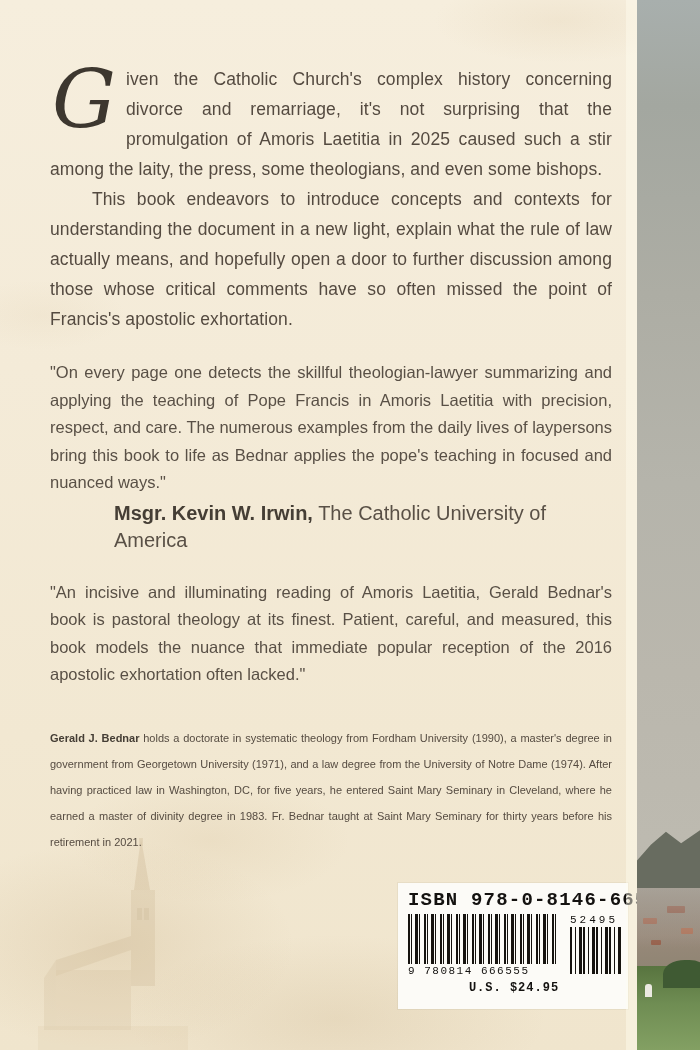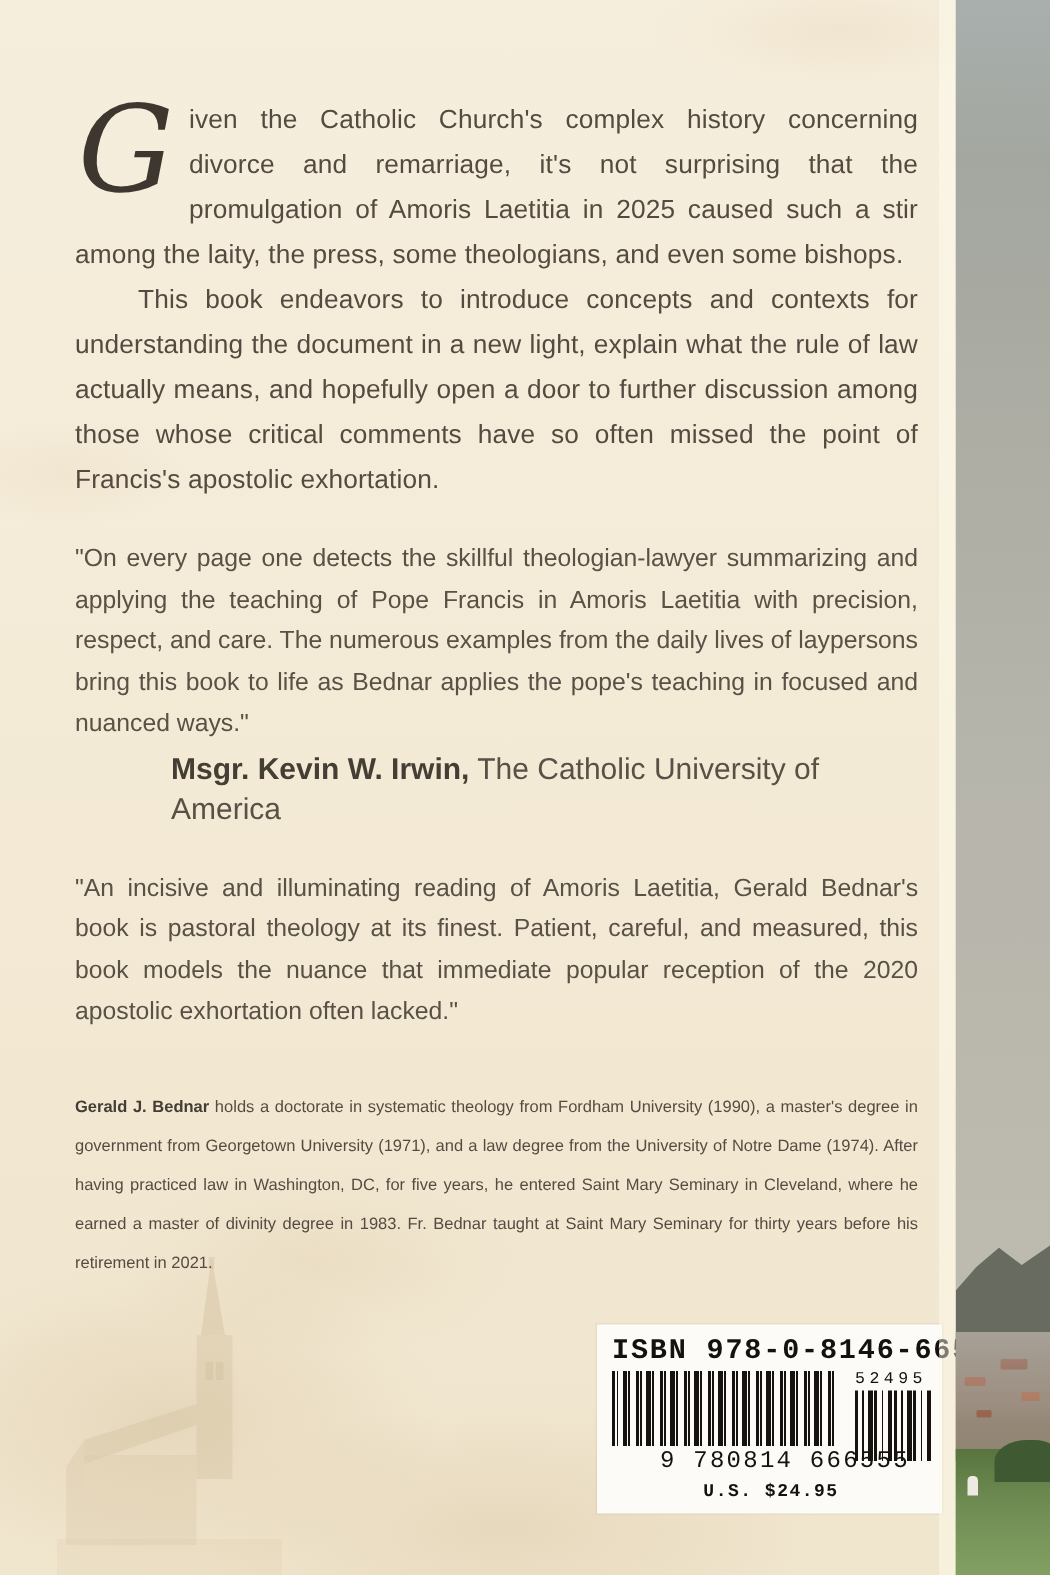--- a/index.html
+++ b/index.html
@@ -59,21 +59,21 @@
 
   
   .barcode-box{position:absolute;left:398px;top:883px;width:230px;height:126px;
     background:#fcfbf7;box-shadow:0 0 0 1px rgba(120,110,90,0.08);padding:6px 8px 0 10px;box-sizing:border-box;
     font-family:"Liberation Mono",monospace;color:#141210;}
   .isbn{font-size:19px;font-weight:700;letter-spacing:1.2px;text-align:right;white-space:nowrap;}
   .bars-row{display:flex;align-items:flex-start;margin-top:3px;}
   .ean{width:150px;}
   .ean .bars{height:50px;width:150px;
     background:repeating-linear-gradient(90deg,#16130f 0 2px,transparent 2px 3px,#16130f 3px 4px,transparent 4px 7px,#16130f 7px 10px,transparent 10px 11px,#16130f 11px 12px,transparent 12px 16px);}
-  .ean .digits{font-size:16px;letter-spacing:1.5px;margin-top:1px;white-space:nowrap;margin-left:32px;}
+  .ean .digits{font-size:11px;letter-spacing:1.5px;margin-top:1px;white-space:nowrap;}
   .addon{margin-left:12px;width:52px;}
   .addon .digits{font-size:11px;letter-spacing:3px;white-space:nowrap;}
   .addon .bars{height:47px;width:52px;margin-top:1px;
     background:repeating-linear-gradient(90deg,#16130f 0 2px,transparent 2px 5px,#16130f 5px 6px,transparent 6px 9px,#16130f 9px 12px,transparent 12px 13px);}
   .price{font-size:12px;font-weight:700;letter-spacing:1px;margin-top:4px;white-space:nowrap;text-align:center;}
 </style>
 </head>
 <body>
 
 <div class="cover">
@@ -95,21 +95,21 @@
   <div class="textblock">
 
     <p class="lead"><span class="dropcap">G</span><span>iven the Catholic Church's complex history concerning divorce and remarriage, it's not surprising that the promulgation of </span><span class="it">Amoris Laetitia</span><span> in 2025 caused such a stir among the laity, the press, some theologians, and even some bishops.</span></p>
 
     <p class="lead second">This book endeavors to introduce concepts and contexts for understanding the document in a new light, explain what the rule of law actually means, and hopefully open a door to further discussion among those whose critical comments have so often missed the point of Francis's apostolic exhortation.</p>
 
     <p class="blurb"><span>"On every page one detects the skillful theologian-lawyer summarizing and applying the teaching of Pope Francis in </span><span class="it">Amoris Laetitia</span><span> with precision, respect, and care. The numerous examples from the daily lives of laypersons bring this book to life as Bednar applies the pope's teaching in focused and nuanced ways."</span></p>
 
     <p class="attr"><strong>Msgr. Kevin W. Irwin,</strong><span> The Catholic University of America</span></p>
 
-    <p class="blurb"><span>"An incisive and illuminating reading of </span><span class="it">Amoris Laetitia</span><span>, Gerald Bednar's book is pastoral theology at its finest. Patient, careful, and measured, this book models the nuance that immediate popular reception of the 2020 apostolic exhortation often lacked."</span></p>
+    <p class="blurb"><span>"An incisive and illuminating reading of </span><span class="it">Amoris Laetitia</span><span>, Gerald Bednar's book is pastoral theology at its finest. Patient, careful, and measured, this book models the nuance that immediate popular reception of the 2016 apostolic exhortation often lacked."</span></p>
 
 
     <p class="bio"><strong>Gerald J. Bednar</strong><span> holds a doctorate in systematic theology from Fordham University (1990), a master's degree in government from Georgetown University (1971), and a law degree from the University of Notre Dame (1974). After having practiced law in Washington, DC, for five years, he entered Saint Mary Seminary in Cleveland, where he earned a master of divinity degree in 1983. Fr. Bednar taught at Saint Mary Seminary for thirty years before his retirement in 2021.</span></p>
 
   </div>
 
   <div class="barcode-box">
     <div class="isbn">ISBN 978-0-8146-6655-5</div>
     <div class="bars-row">
       <div class="ean">

